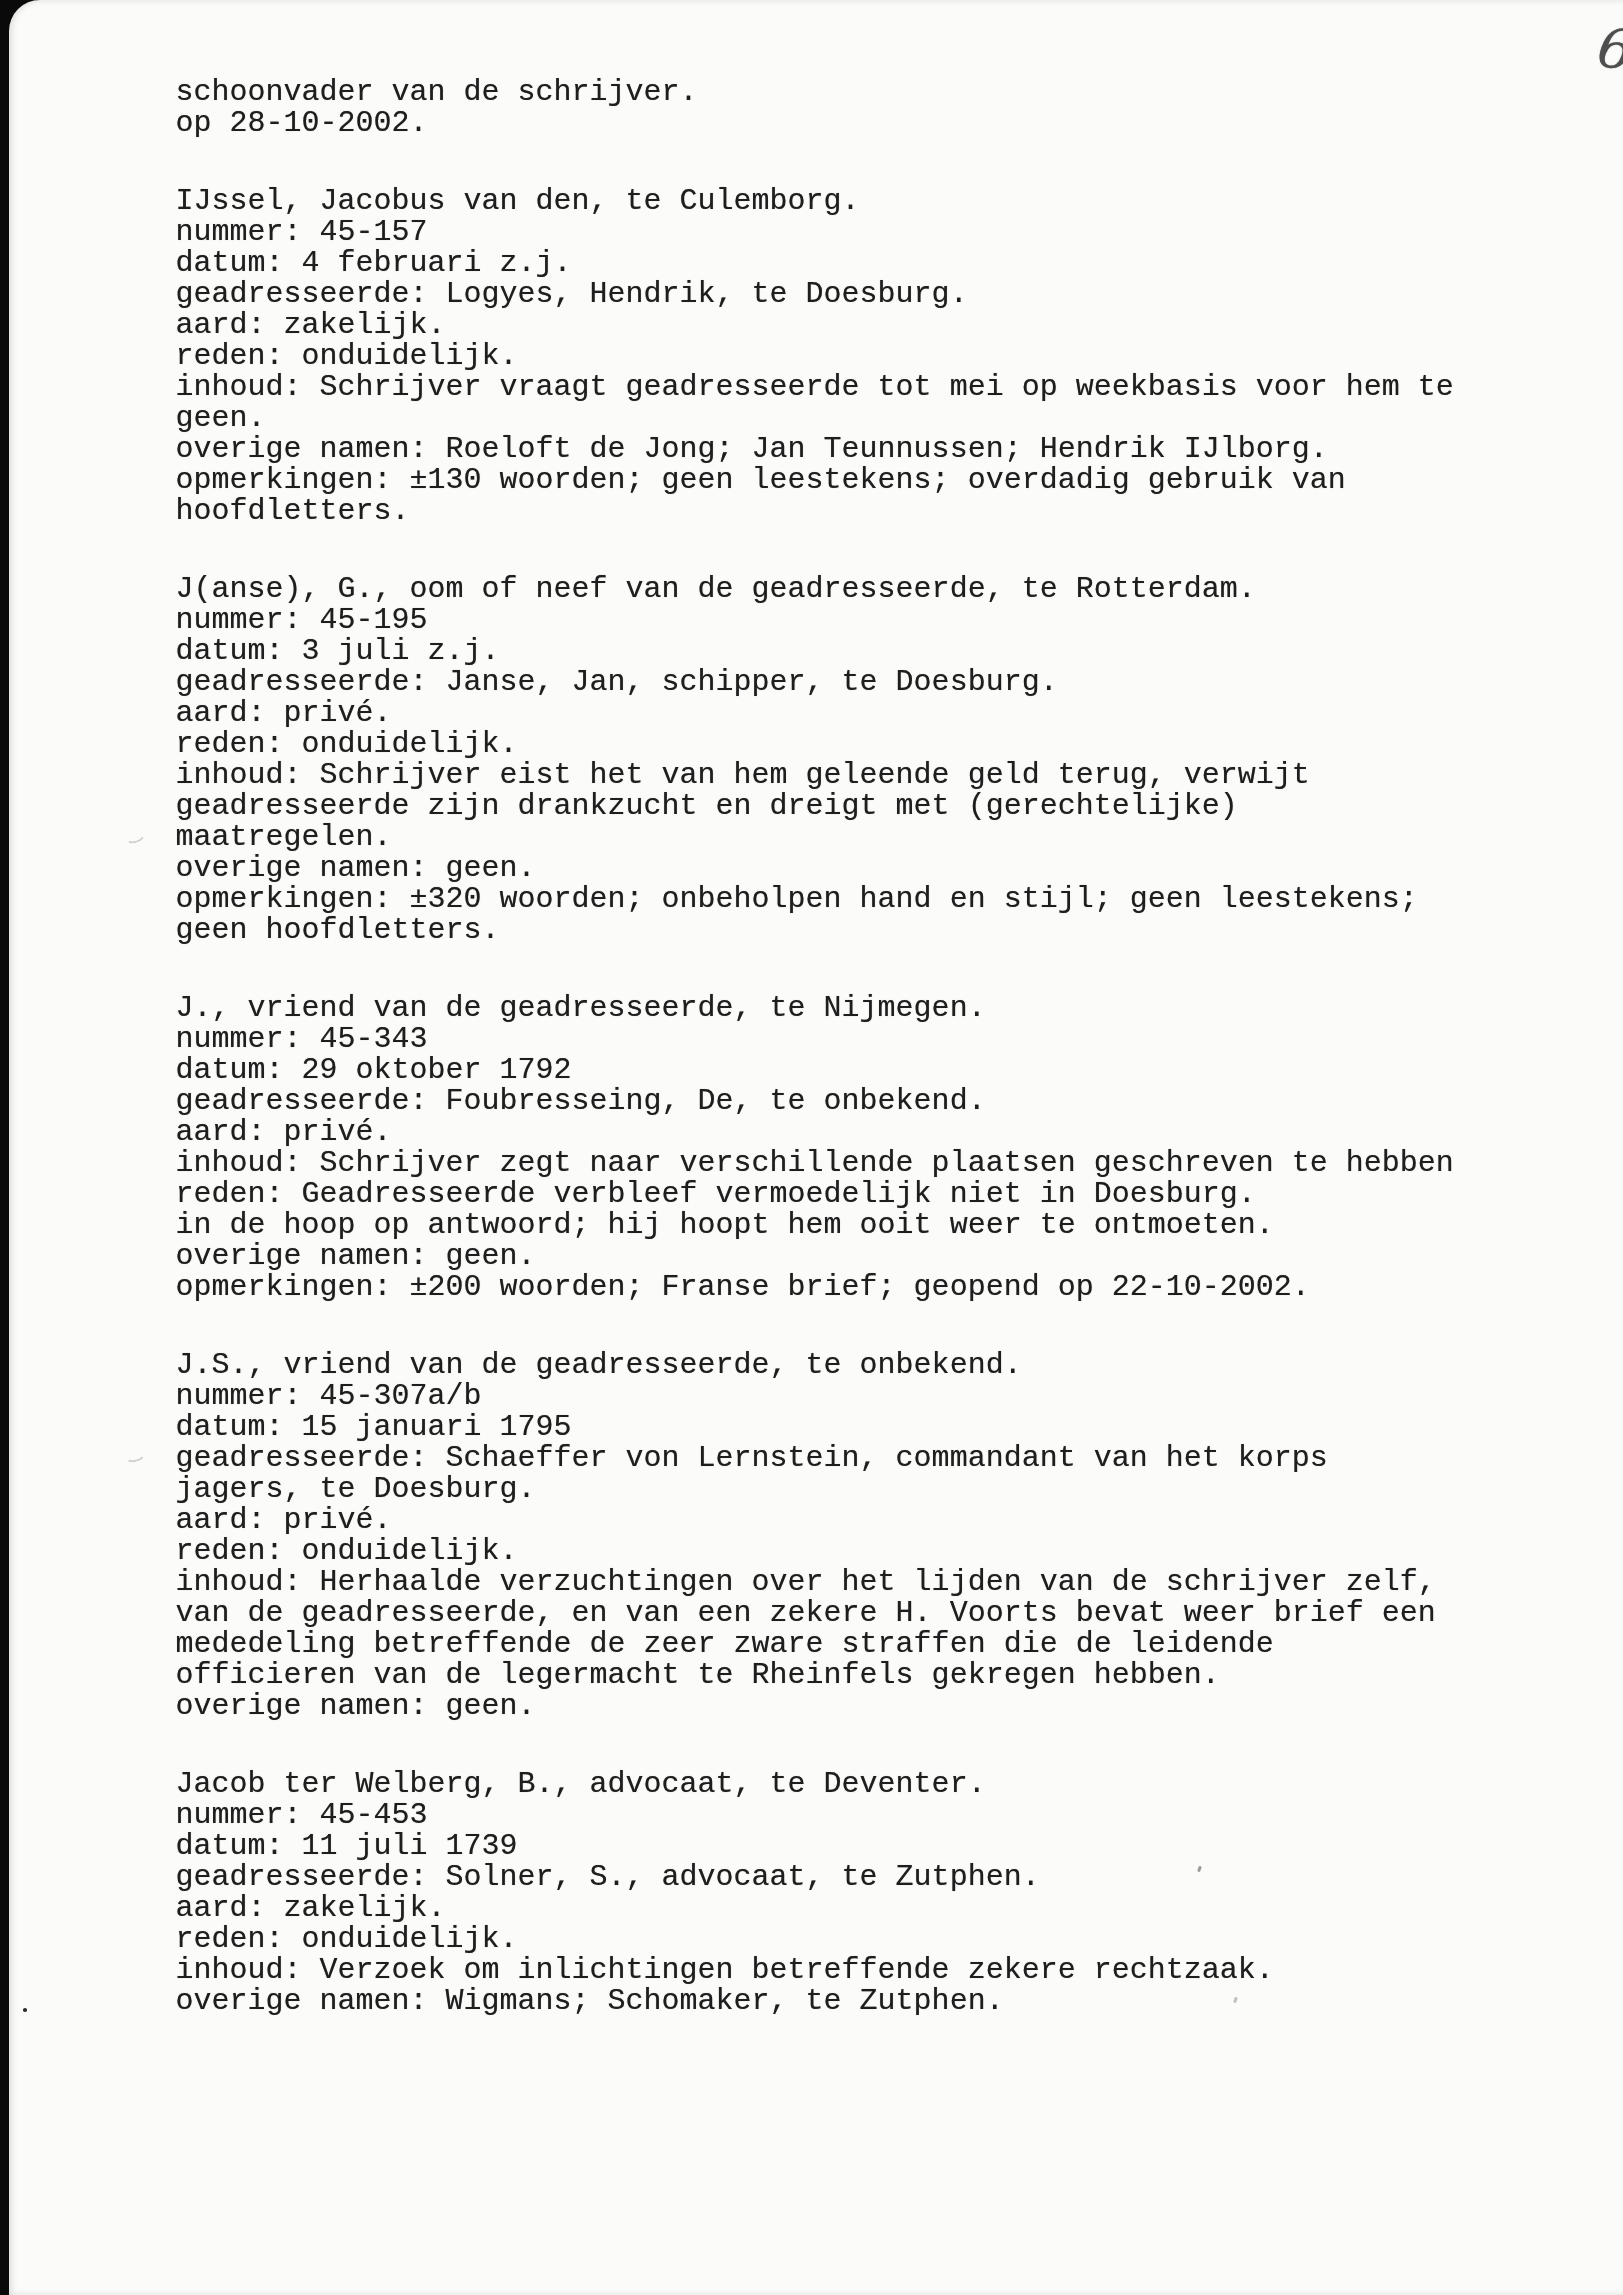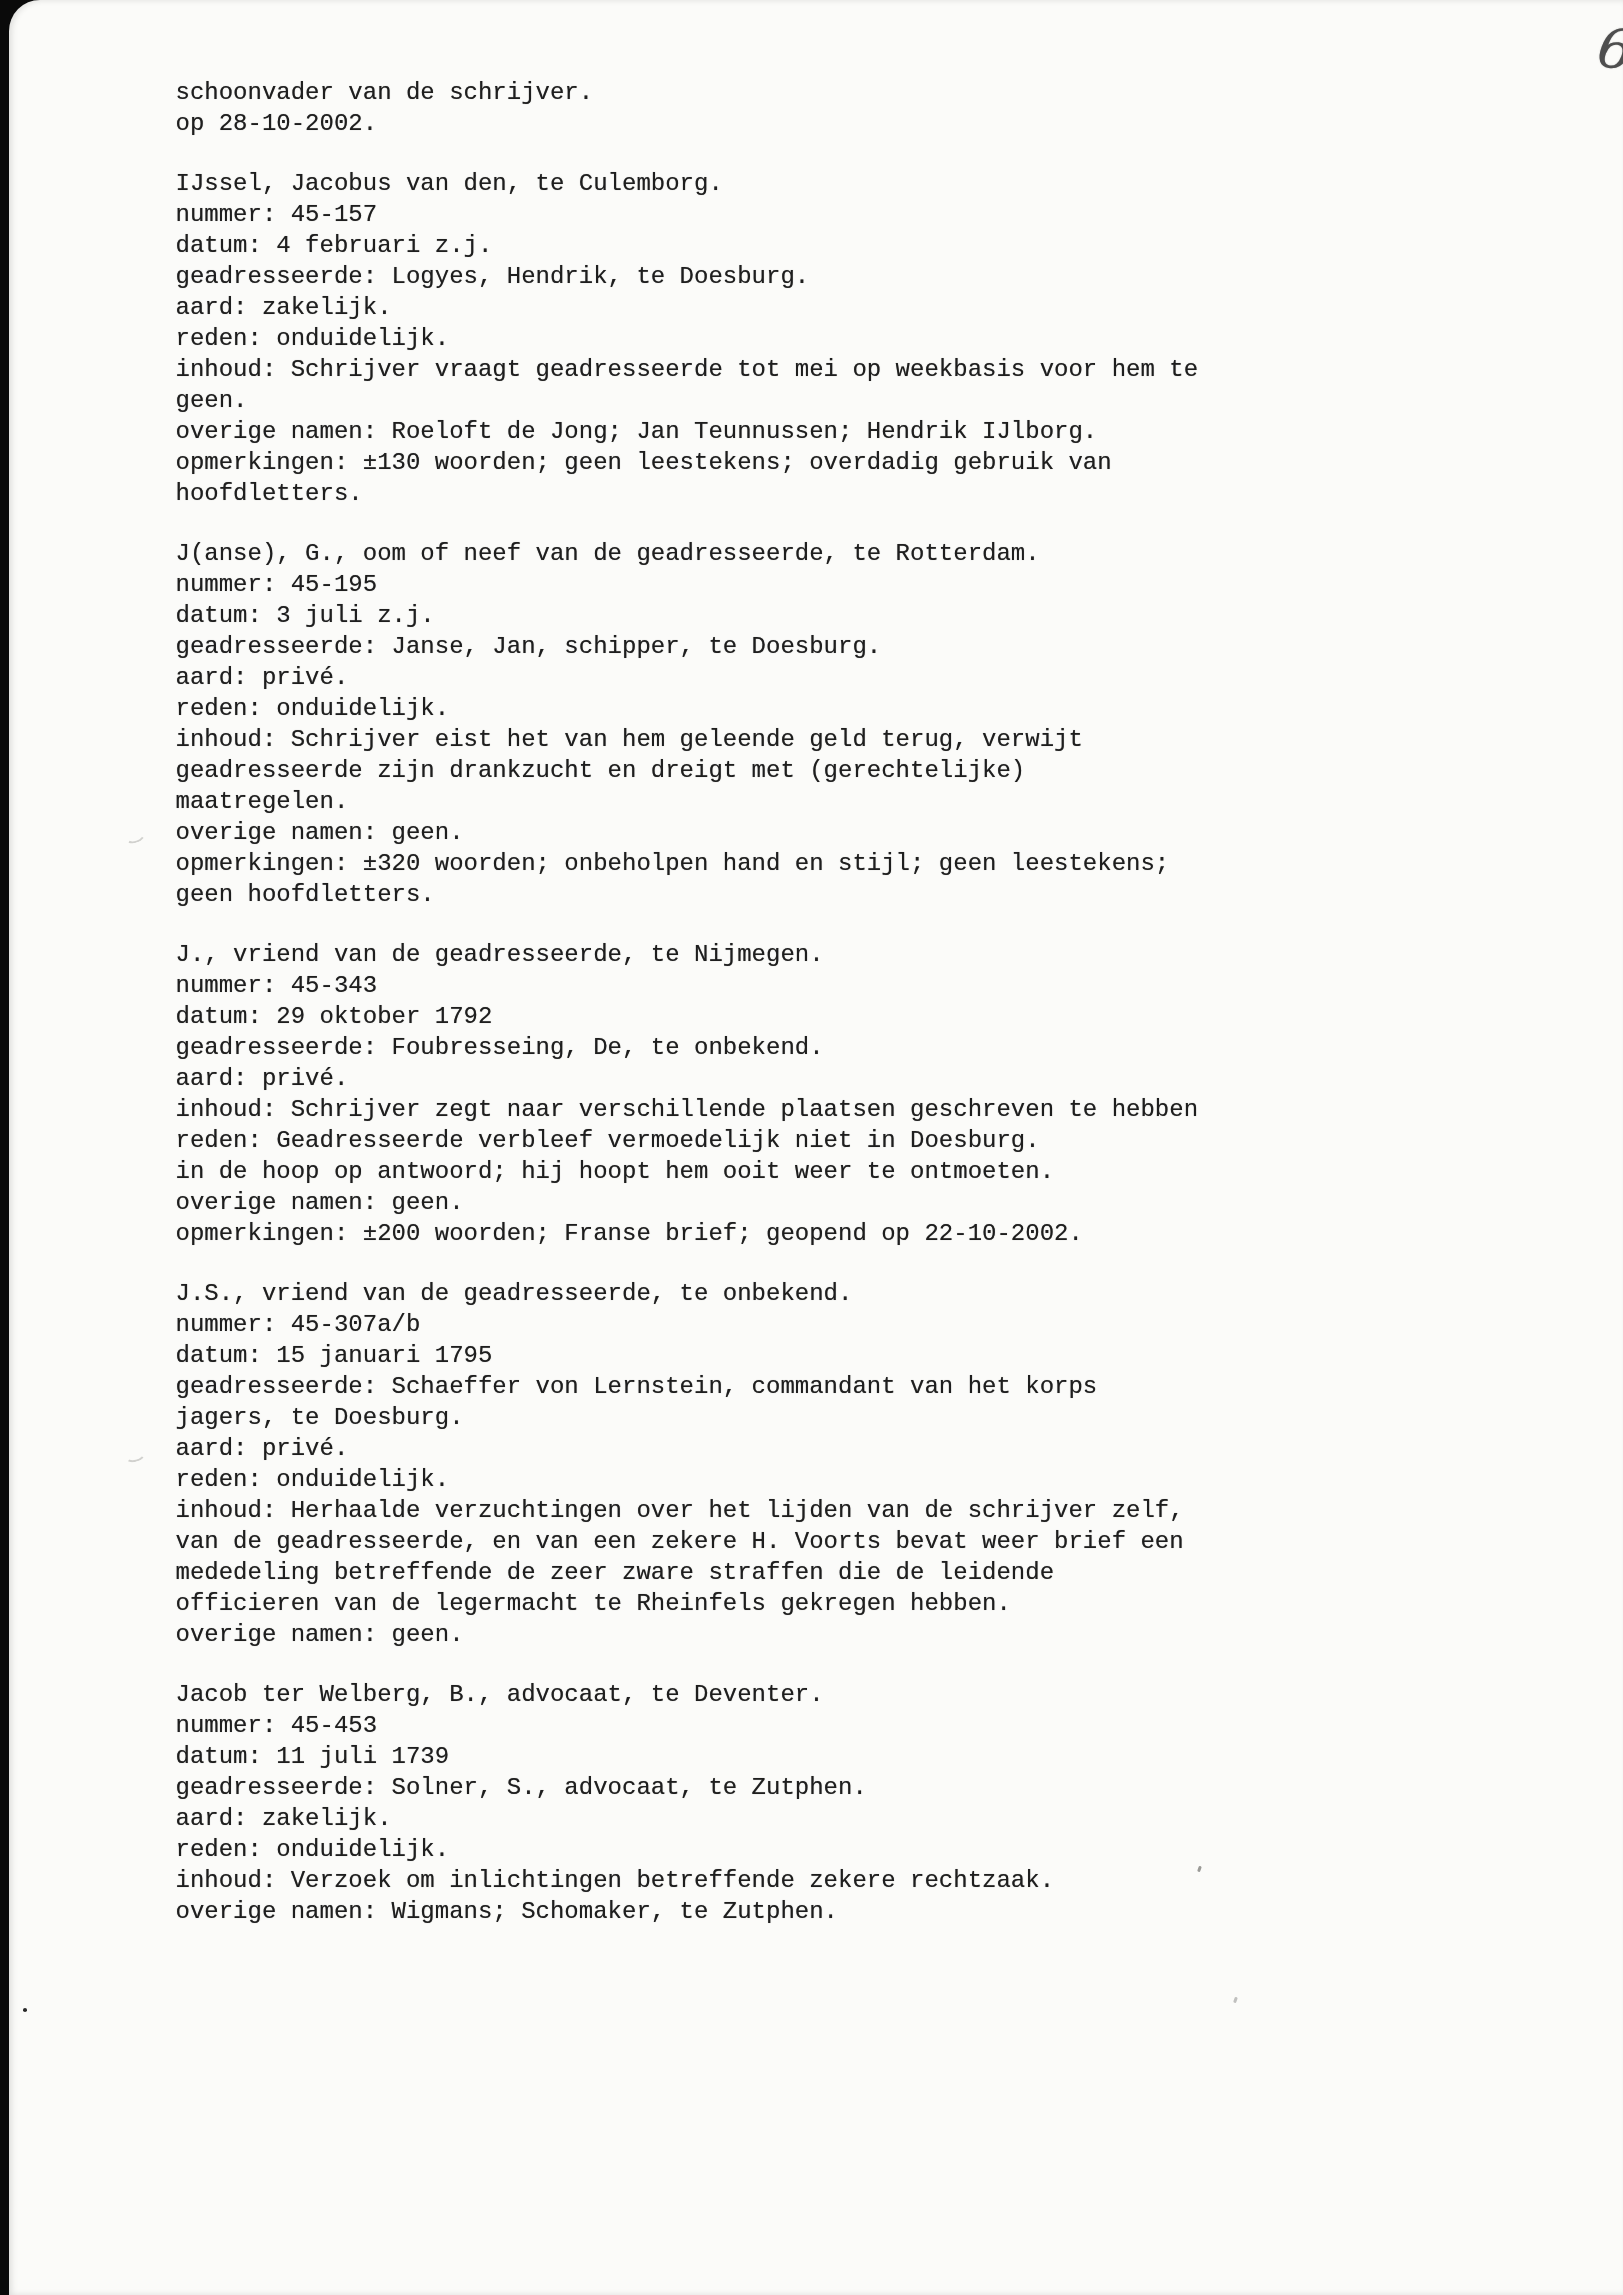--- a/index.html
+++ b/index.html
@@ -20,25 +20,25 @@
     border-top-left-radius: 31px;
     box-shadow: inset 2.6px 0 6.5px rgba(0,0,0,0.12);
   }
   .doc {
     position: absolute;
     left: 167px;
     top: 77px;
     width: 1341px;
     color: #1e1e1e;
     font-family: "Liberation Mono", "DejaVu Sans Mono", monospace;
-    font-size: 24px;
+    font-size: 30px;
     line-height: 31px;
     text-shadow: 0 0 0.7px rgba(30,30,30,0.55);
   }
-  .block + .block { margin-top: 29px; }
+  .block + .block { margin-top: 47px; }
   .line {
     white-space: pre;
     height: 31px;
   }
   .page-number {
     position: absolute;
     top: 17px;
     right: -9.2px;
     font-family: "DejaVu Serif", serif;
     font-style: italic;

